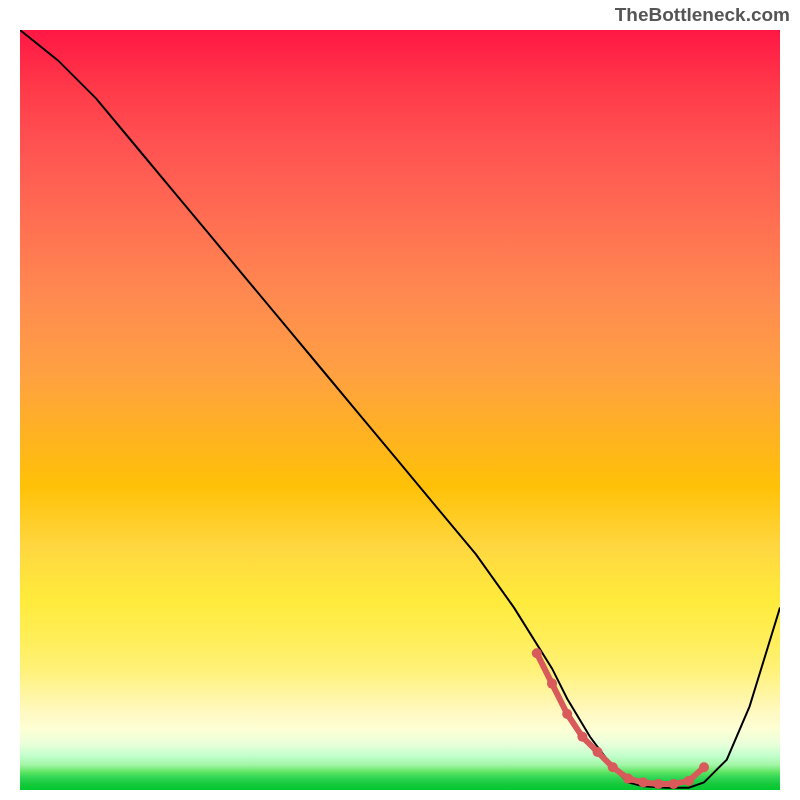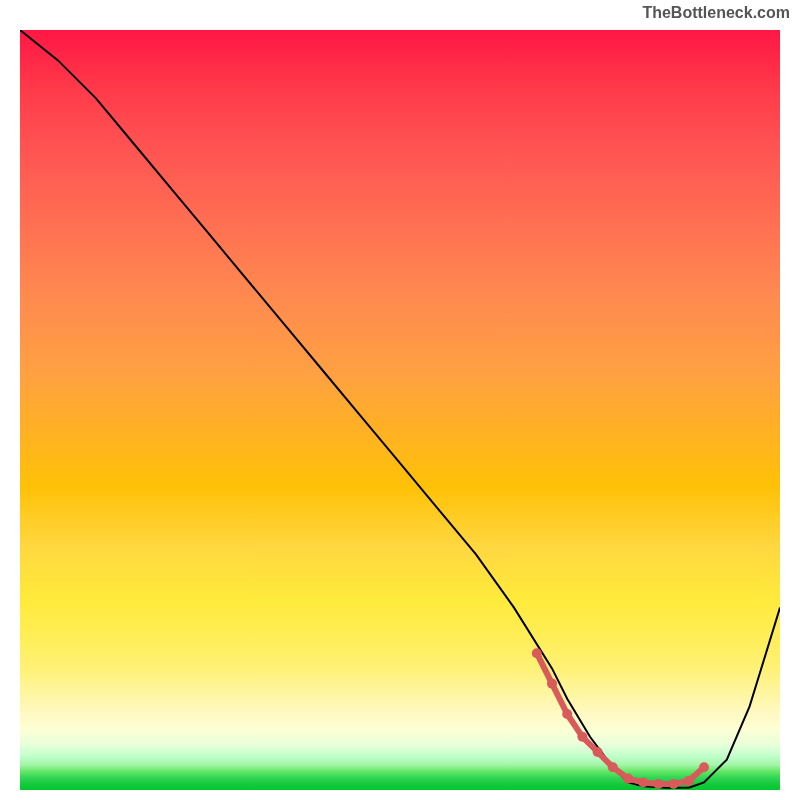--- a/index.html
+++ b/index.html
@@ -8,21 +8,21 @@
     height: 800px;
     position: relative;
     background: #fff;
     font-family: Arial, sans-serif;
     overflow: hidden;
   }
   .watermark {
     position: absolute;
     top: 4px;
     right: 10px;
-    font-size: 16px;
+    font-size: 19px;
     font-weight: bold;
     color: #555;
     z-index: 10;
   }
   .plot-area {
     position: absolute;
     left: 20px;
     top: 30px;
     width: 760px;
     height: 760px;

